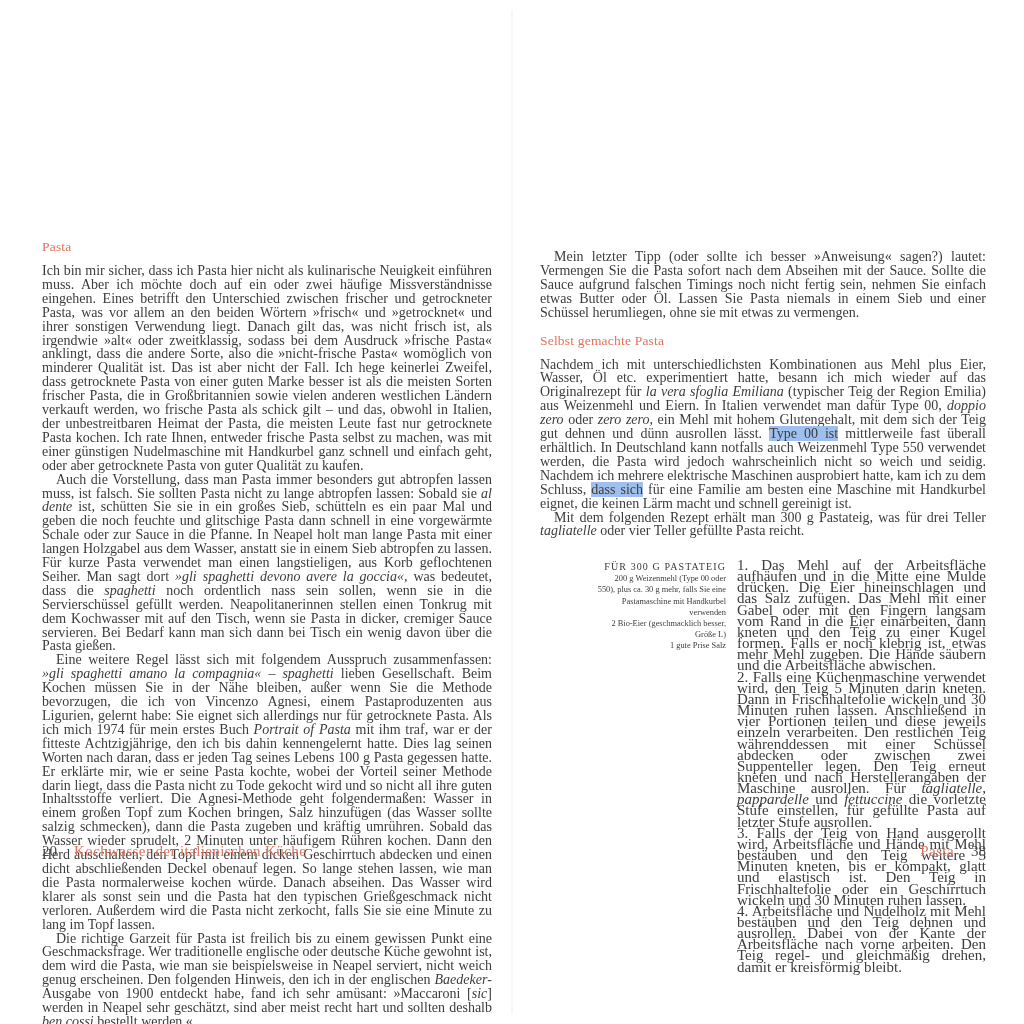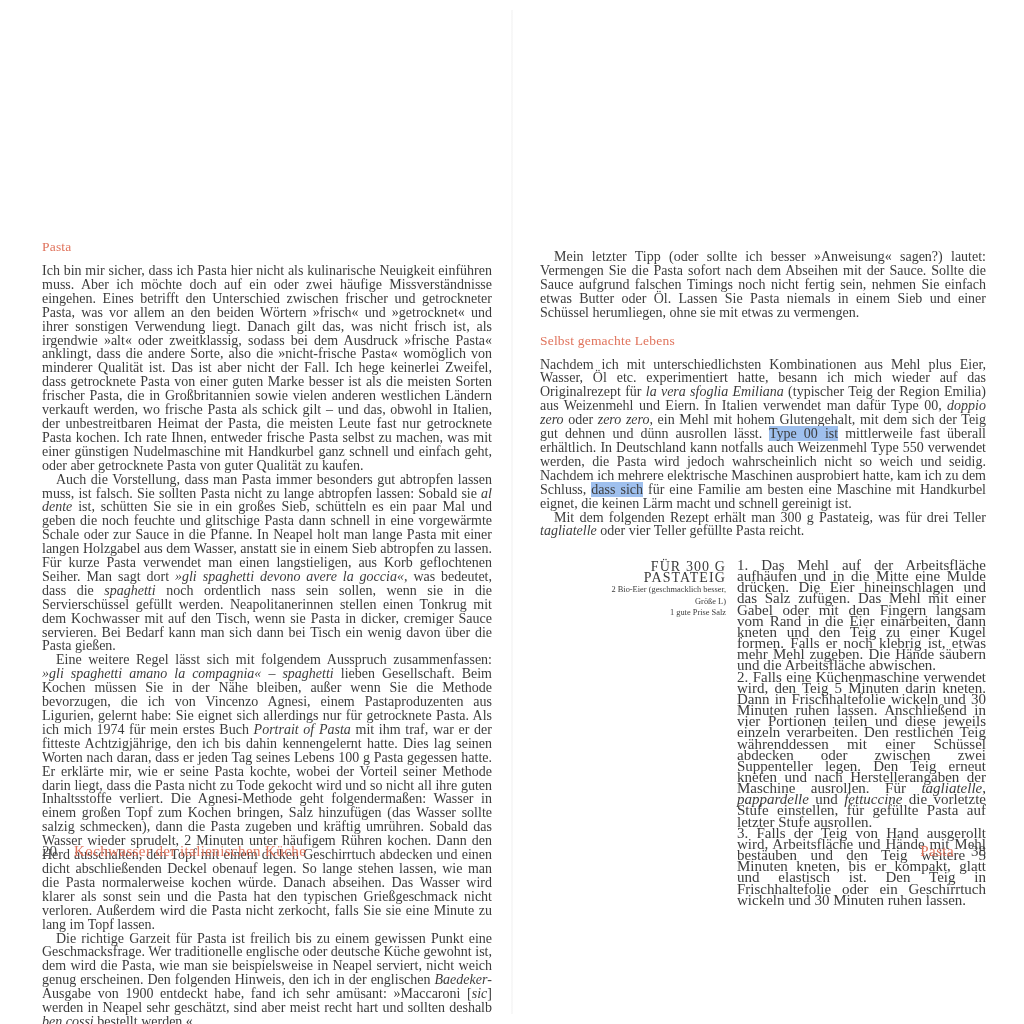--- a/index.html
+++ b/index.html
@@ -17,34 +17,34 @@
   .page-left .heading { margin-bottom:9px; }
   .page-right { position:absolute; left:540px; top:250px; width:446px; }
   .page-right .heading { margin-top:13px; margin-bottom:9px; }
 
   .body-par { font-size:14px; line-height:13.9px; text-align:justify; }
   .flow p + p { text-indent:14px; }
   p.indent { text-indent:14px; }
 
   .recipe-ingredients { position:absolute; left:596px; top:561px; width:130px;
                         text-align:right; font-size:8.4px; line-height:11.2px; }
-  .ing-title { font-size:14px; letter-spacing:1.1px; margin-bottom:1px; color:#3a3a3a; }
+  .ing-title { font-size:10px; letter-spacing:1.1px; margin-bottom:1px; color:#3a3a3a; }
   .ing-line { margin:0; }
 
   .recipe-steps { position:absolute; left:737px; top:560px; width:249px; }
   .step-par { font-size:15px; line-height:11.15px; text-align:justify; }
 
   .footer { position:absolute; top:843px; font-size:15px; display:flex; gap:17px; align-items:center; }
   .footer-left  { left:42px;  width:450px; }
   .footer-right { left:540px; width:446px; justify-content:flex-end; }
   .running-head { color:var(--accent,#e0735c); letter-spacing:.4px; }
   .pagenum { color:var(--page_number,#4a4a4a); }
 
   i { font-style:italic; }
-  .hl { background:var(--highlight,#9fc0ee); }
+  .hl { background:var(--highlight,#9fc0ee);font-family:Liberation Serif, serif; }
 </style>
 </head>
 <body>
 
 <div class="spread">
 
   <div class="gutter"></div>
 
   <div class="page-left">
     <h2 class="heading">Pasta</h2>
@@ -58,39 +58,41 @@
 
   <div class="footer footer-left">
     <span class="pagenum">20</span>
     <span class="running-head">Kochwasser der italienischen Küche</span>
   </div>
 
   <div class="page-right">
     <div class="flow">
       <p class="body-par indent">Mein letzter Tipp (oder sollte ich besser »Anweisung« sagen?) lautet: Vermengen Sie die Pasta sofort nach dem Abseihen mit der Sauce. Sollte die Sauce aufgrund falschen Timings noch nicht fertig sein, nehmen Sie einfach etwas Butter oder Öl. Lassen Sie Pasta niemals in einem Sieb und einer Schüssel herumliegen, ohne sie mit etwas zu vermengen.</p>
     </div>
-    <h2 class="heading">Selbst gemachte Lebens</h2>
+    <h2 class="heading">Selbst gemachte Pasta</h2>
     <div class="flow">
         <p class="body-par">Nachdem ich mit unterschiedlichsten Kombinationen aus Mehl plus Eier, Wasser, Öl etc. experimentiert hatte, besann ich mich wieder auf das Originalrezept für <i>la vera sfoglia Emiliana</i> (typischer Teig der Region Emilia) aus Weizenmehl und Eiern. In Italien verwendet man dafür Type 00, <i>doppio zero</i> oder <i>zero zero</i>, ein Mehl mit hohem Glutengehalt, mit dem sich der Teig gut dehnen und dünn ausrollen lässt. <span class="hl">Type 00 ist</span> mittlerweile fast überall erhältlich. In Deutschland kann notfalls auch Weizenmehl Type 550 verwendet werden, die Pasta wird jedoch wahrscheinlich nicht so weich und seidig. Nachdem ich mehrere elektrische Maschinen ausprobiert hatte, kam ich zu dem Schluss, <span class="hl">dass sich</span> für eine Familie am besten eine Maschine mit Handkurbel eignet, die keinen Lärm macht und schnell gereinigt ist.</p>
         <p class="body-par">Mit dem folgenden Rezept erhält man 300 g Pastateig, was für drei Teller <i>tagliatelle</i> oder vier Teller gefüllte Pasta reicht.</p>
       </div>
   </div>
 
   <div class="recipe-ingredients">
     <div class="ing-title">FÜR 300 G PASTATEIG</div>
     <div>
+        <p class="ing-line">200 g Weizenmehl (Type 00 oder 550), plus ca. 30 g mehr, falls Sie eine Pastamaschine mit Handkurbel verwenden</p>
         <p class="ing-line">2 Bio-Eier (geschmacklich besser, Größe L)</p>
         <p class="ing-line">1 gute Prise Salz</p>
       </div>
   </div>
 
   <div class="recipe-steps">
       <p class="step-par">1. Das Mehl auf der Arbeitsfläche aufhäufen und in die Mitte eine Mulde drücken. Die Eier hineinschlagen und das Salz zufügen. Das Mehl mit einer Gabel oder mit den Fingern langsam vom Rand in die Eier einarbeiten, dann kneten und den Teig zu einer Kugel formen. Falls er noch klebrig ist, etwas mehr Mehl zugeben. Die Hände säubern und die Arbeitsfläche abwischen.</p>
       <p class="step-par">2. Falls eine Küchenmaschine verwendet wird, den Teig 5 Minuten darin kneten. Dann in Frischhaltefolie wickeln und 30 Minuten ruhen lassen. Anschließend in vier Portionen teilen und diese jeweils einzeln verarbeiten. Den restlichen Teig währenddessen mit einer Schüssel abdecken oder zwischen zwei Suppenteller legen. Den Teig erneut kneten und nach Herstellerangaben der Maschine ausrollen. Für <i>tagliatelle</i>, <i>pappardelle</i> und <i>fettuccine</i> die vorletzte Stufe einstellen, für gefüllte Pasta auf letzter Stufe ausrollen.</p>
       <p class="step-par">3. Falls der Teig von Hand ausgerollt wird, Arbeitsfläche und Hände mit Mehl bestäuben und den Teig weitere 5 Minuten kneten, bis er kompakt, glatt und elastisch ist. Den Teig in Frischhaltefolie oder ein Geschirrtuch wickeln und 30 Minuten ruhen lassen.</p>
+      <p class="step-par">4. Arbeitsfläche und Nudelholz mit Mehl bestäuben und den Teig dehnen und ausrollen. Dabei von der Kante der Arbeitsfläche nach vorne arbeiten. Den Teig regel- und gleichmäßig drehen, damit er kreisförmig bleibt.</p>
     </div>
 
   <div class="footer footer-right">
     <span class="running-head">Pasta</span>
     <span class="pagenum">38</span>
   </div>
 
 </div>
 
 </body></html>

